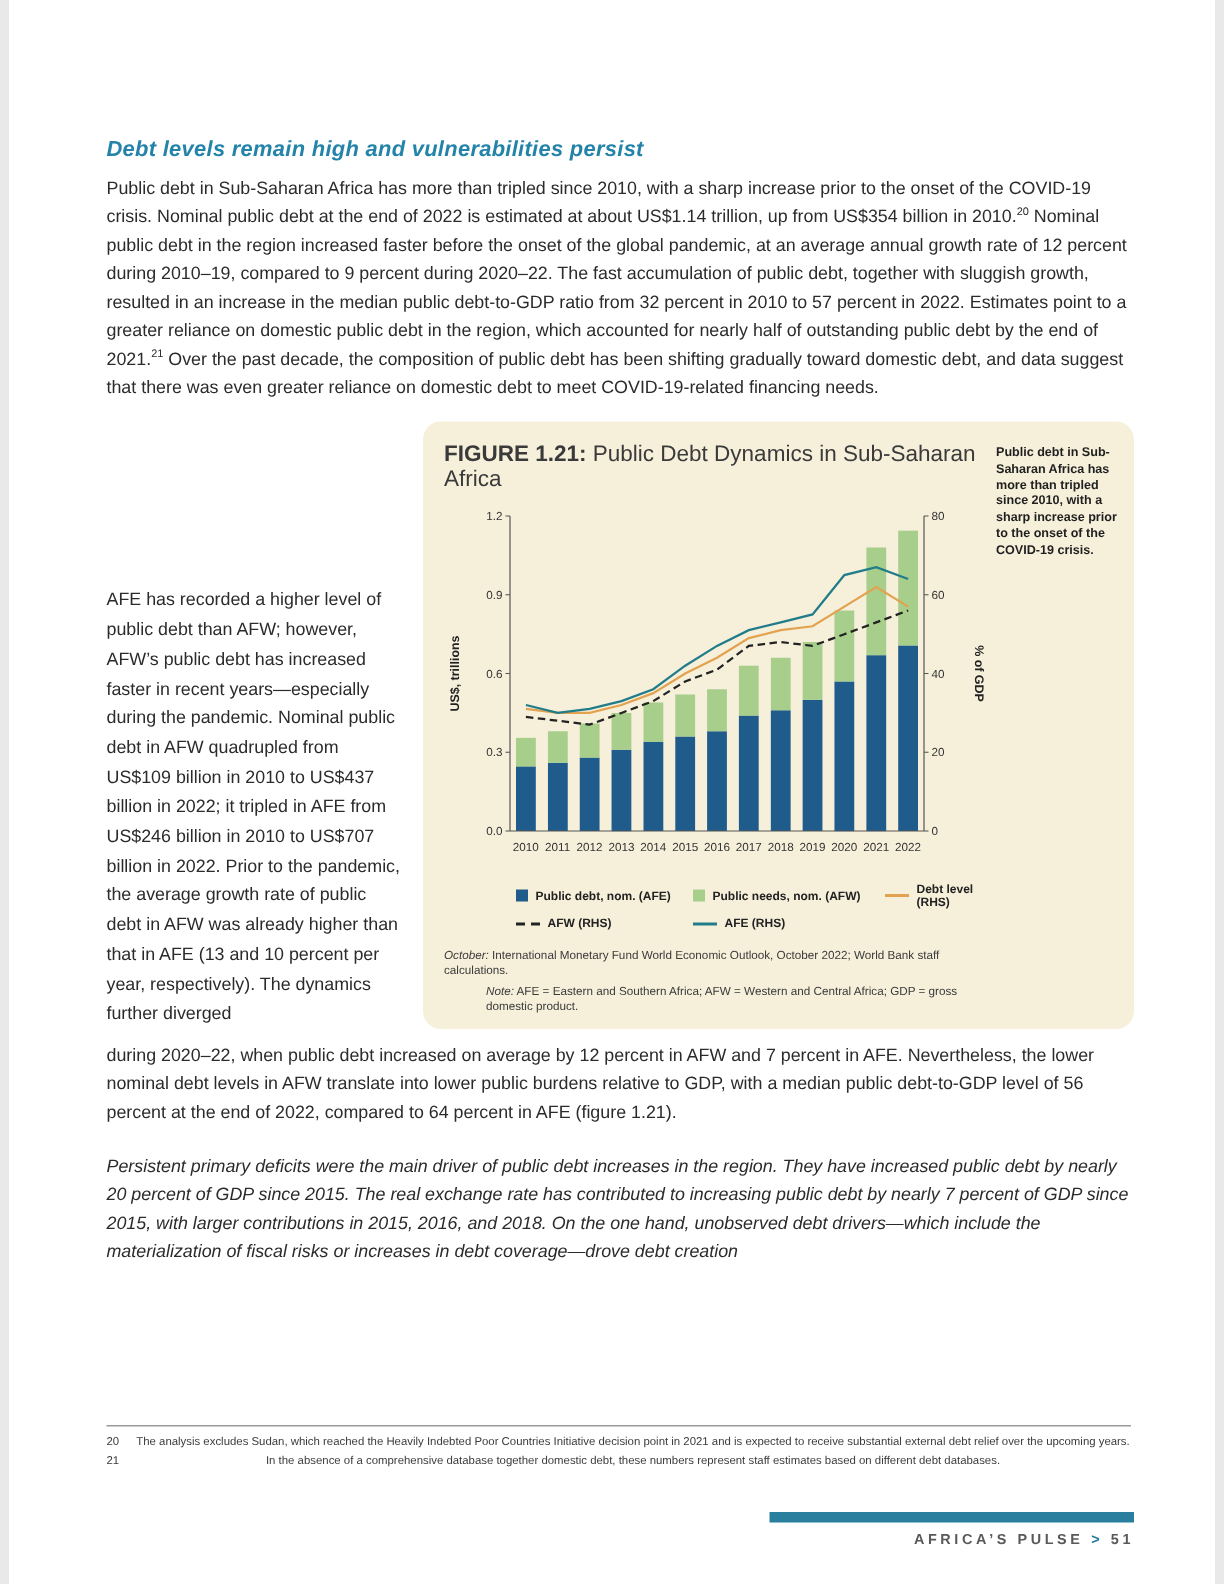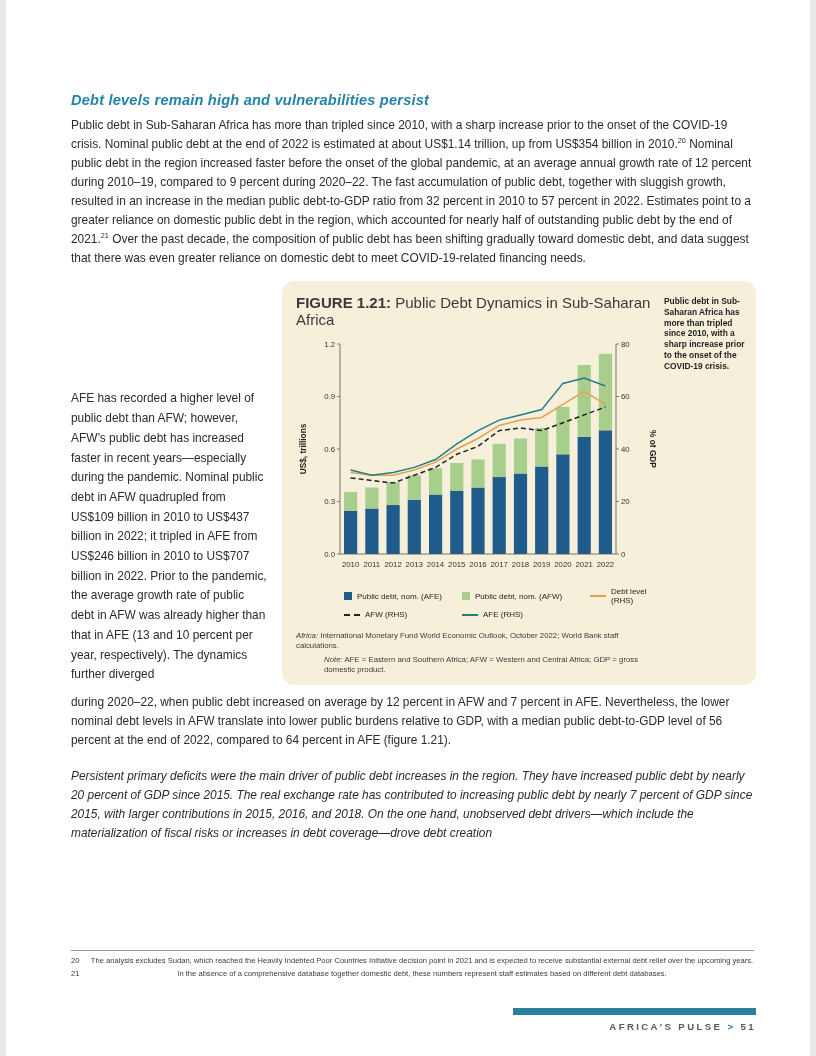--- a/index.html
+++ b/index.html
@@ -20,21 +20,21 @@
   .figure-box { flex:1; background:#F6F0DB; border-radius:12px; padding:13px 10px 10px 14px; display:flex; gap:8px; }
   .fig-main { flex:1; min-width:0; }
   .fig-title { font-size:15px; color:#3a3a3a; margin-bottom:4px; }
   .fig-title b { font-weight:700; }
   .fig-callout { width:82px; font-size:8.4px; font-weight:700; line-height:10.8px; color:#1f1f1f; padding-top:2px; }
 
   svg text.tick { font-family:"Liberation Sans", sans-serif; font-size:7.8px; fill:#333; }
   svg text.axis-label { font-family:"Liberation Sans", sans-serif; font-size:8.3px; font-weight:700; fill:#222; }
 
   .legend { display:grid; grid-template-columns:118px 128px 1fr; row-gap:5px; margin:3px 0 0 36px; }
-  .legend-item { display:flex; align-items:center; gap:5px; font-size:8px; font-weight:400; color:#222;padding-left:12px; }
+  .legend-item { display:flex; align-items:center; gap:5px; font-size:8px; font-weight:700; color:#222;padding-left:12px; }
   .swatch-square { width:8px; height:8px; flex:0 0 auto; }
   .swatch-line { width:16px; height:0; flex:0 0 auto; }
 
   .fig-sources { font-size:7.8px; line-height:10px; color:#3a3a3a; margin-top:12px; }
   .fig-sources.note { margin-top:4px;margin-left:28px; }
   .fig-sources i { font-style:italic; }
 
   .footnotes { position:absolute; left:65px; right:56px; top:950px; border-top:1px solid #9a9a9a; padding-top:5px; font-size:7.6px; line-height:9.6px; color:#3b3b3b; }
   .fn { display:flex; gap:7px; margin-bottom:3px; }
   .fn-num { flex:0 0 12px; }
@@ -131,37 +131,37 @@
               <text class="axis-label" transform="translate(354,117) rotate(90)" text-anchor="middle">% of GDP</text>
             </svg>
 
           <div class="legend">
             <div class="legend-item">
                 <span class="swatch-square" style="background: rgb(31, 92, 139);"></span>
                 <span>Public debt, nom. (AFE)</span>
               </div>
             <div class="legend-item">
                 <span class="swatch-square" style="background: rgb(168, 206, 140);"></span>
-                <span>Public debt, nom. (AFW)</span>
+                <span>Public needs, nom. (AFW)</span>
               </div>
             <div class="legend-item">
                 <span class="swatch-line" style="border-top: 2px solid rgb(226, 162, 79);"></span>
                 <span>Debt level (RHS)</span>
               </div>
             <div class="legend-item">
                 <span class="swatch-line" style="border-top: 2px dashed rgb(34, 34, 34);"></span>
                 <span>AFW (RHS)</span>
               </div>
             <div class="legend-item">
                 <span class="swatch-line" style="border-top: 2px solid rgb(33, 124, 137);"></span>
                 <span>AFE (RHS)</span>
               </div>
           </div>
 
-          <p class="fig-sources"><i>Africa:</i><span> International Monetary Fund World Economic Outlook, October 2022; World Bank staff calculations.</span></p>
+          <p class="fig-sources"><i>October:</i><span> International Monetary Fund World Economic Outlook, October 2022; World Bank staff calculations.</span></p>
           <p class="fig-sources note"><i>Note:</i><span> AFE = Eastern and Southern Africa; AFW = Western and Central Africa; GDP = gross domestic product.</span></p>
         </div>
 
         <div class="fig-callout">Public debt in Sub-Saharan Africa has more than tripled since 2010, with a sharp increase prior to the onset of the COVID-19 crisis.</div>
       </div>
     </div>
 
     <p class="body">during 2020–22, when public debt increased on average by 12 percent in AFW and 7 percent in AFE. Nevertheless, the lower nominal debt levels in AFW translate into lower public burdens relative to GDP, with a median public debt-to-GDP level of 56 percent at the end of 2022, compared to 64 percent in AFE (figure 1.21).</p>
     <p class="body p3">Persistent primary deficits were the main driver of public debt increases in the region. They have increased public debt by nearly 20 percent of GDP since 2015. The real exchange rate has contributed to increasing public debt by nearly 7 percent of GDP since 2015, with larger contributions in 2015, 2016, and 2018. On the one hand, unobserved debt drivers—which include the materialization of fiscal risks or increases in debt coverage—drove debt creation</p>
   </div>

